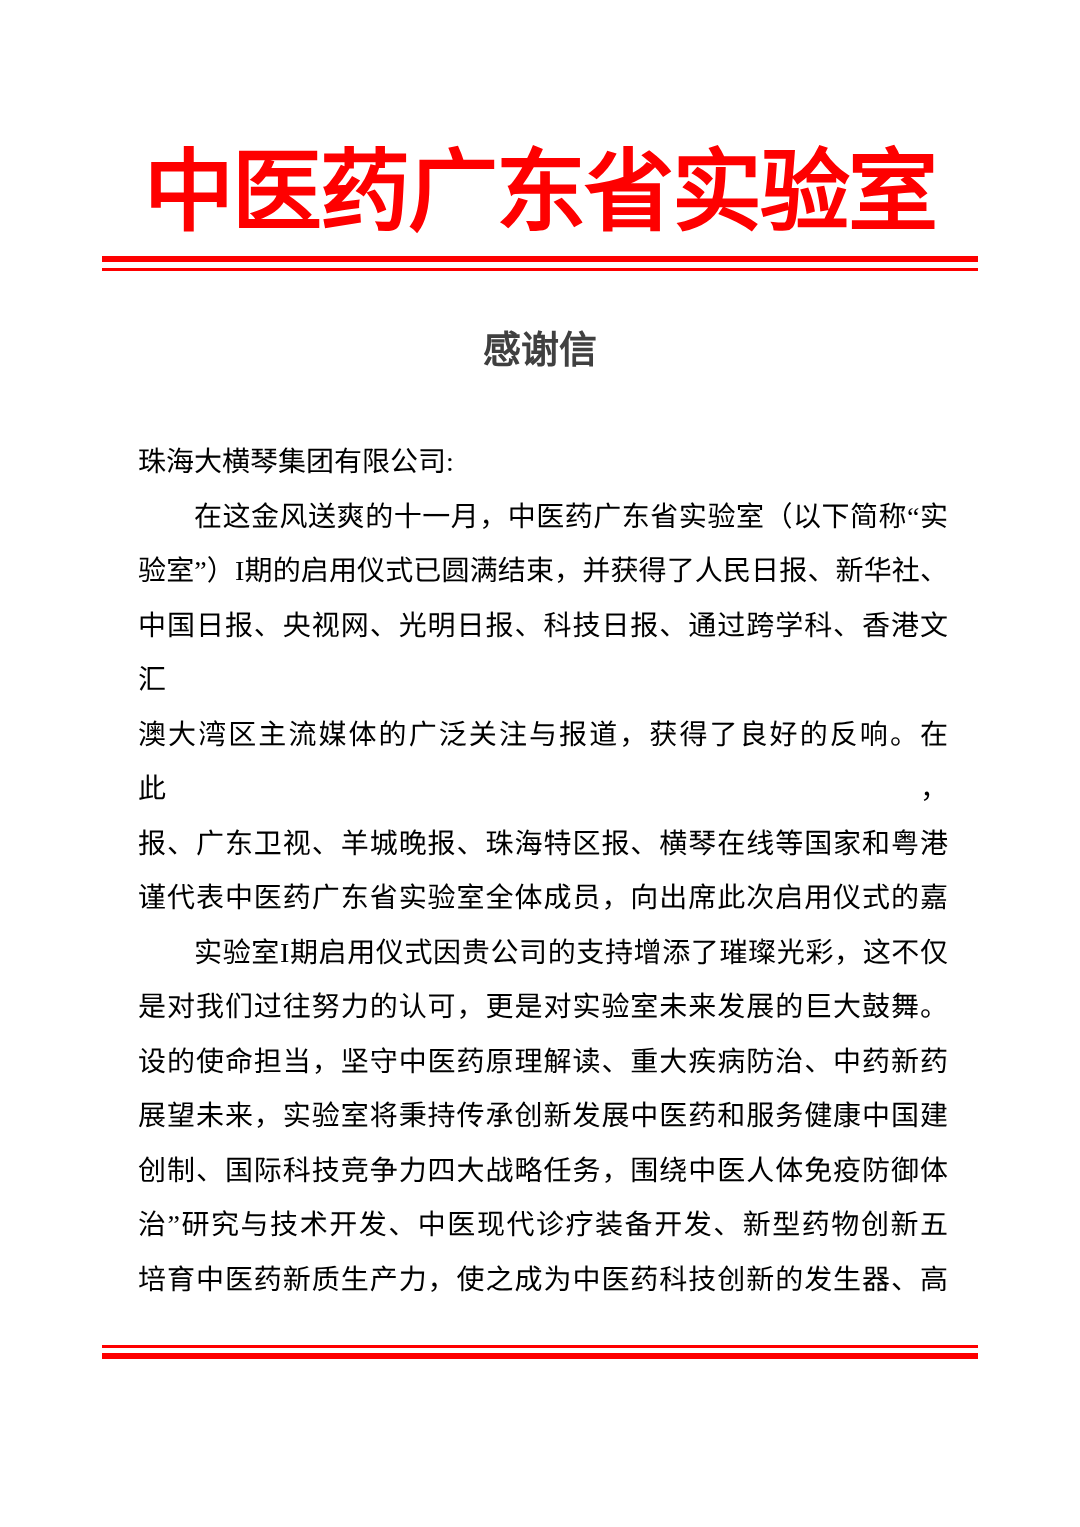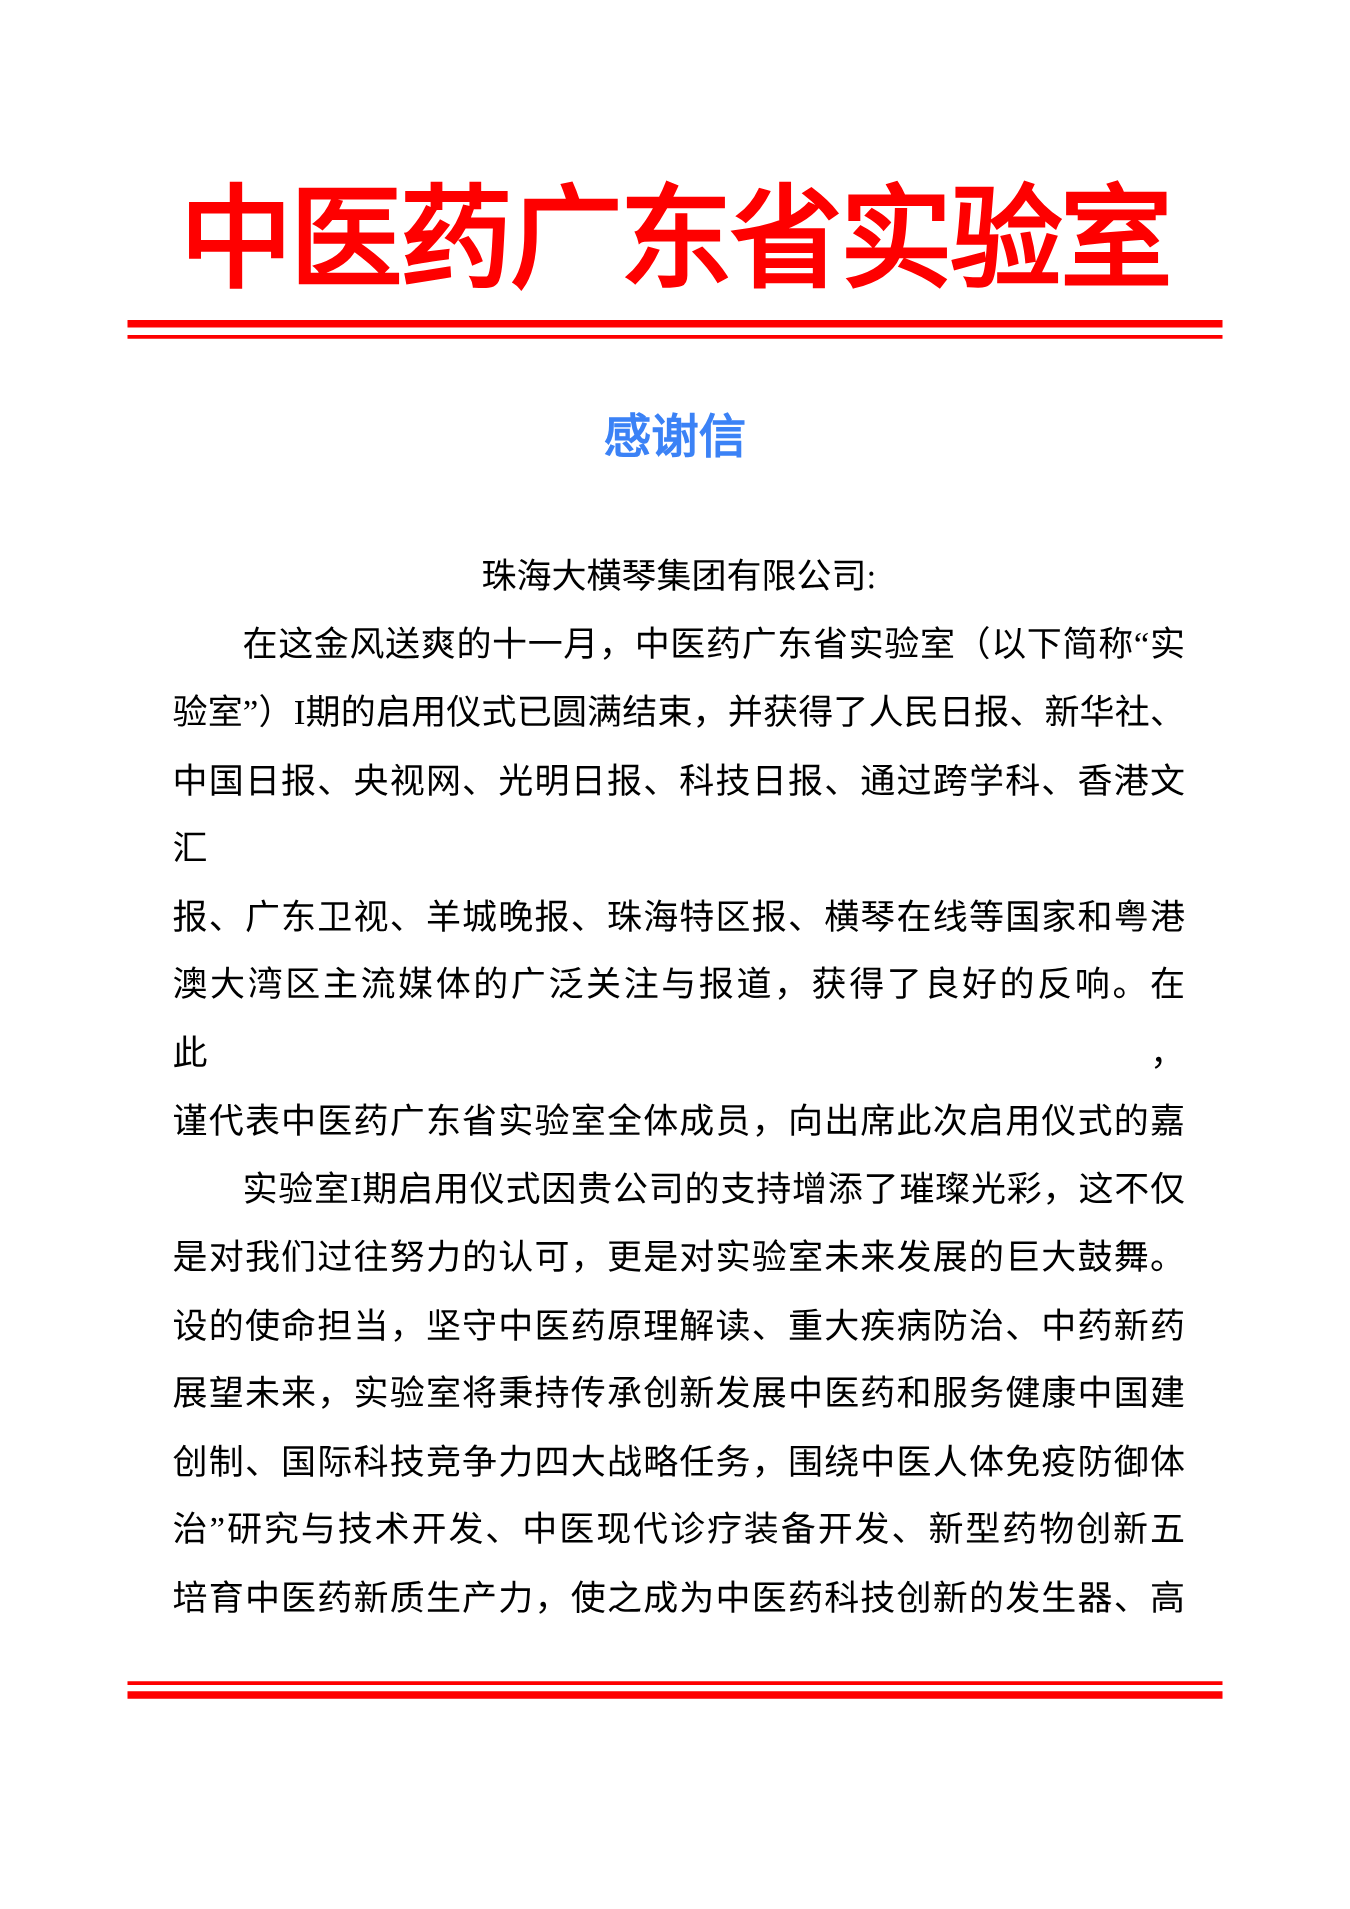--- a/index.html
+++ b/index.html
@@ -35,36 +35,36 @@
   .rule-thin  { height: 3px; }
   .rule-gap   { height: 6px; background: transparent; }
   .rule-gap-sm{ height: 5px; background: transparent; }
   
   .letter-title {
     margin-top: 58px;
     text-align: center;
     font-size: 38px;
     line-height: 42px;
     font-weight: bold;
-    color: #3b82f6;
+    color: #404040;
   }
   
   .letter-body {
     margin: 64px 132px 0 138px; 
   }
   .line {
     font-size: 28px;
     line-height: 54.5px;
     white-space: normal;
   }
   .line.just {
     text-align: justify;
     text-align-last: justify;
   }
-  .line.plain { text-align: center; }
+  .line.plain { text-align: left; }
   .line.indent { text-indent: 56px; font-family: Liberation Serif, serif; }
   
   .rule-foot { margin-top: 38px; }
 </style>
 </head>
 <body>
 
 <div class="page">
 
   <header>
@@ -77,22 +77,22 @@
   </header>
 
   <main>
     <h2 class="letter-title">感谢信</h2>
 
     <div class="letter-body">
       <p class="line plain">珠海大横琴集团有限公司:</p>
       <p class="line just indent">在这金风送爽的十一月，中医药广东省实验室（以下简称“实</p>
       <p class="line just">验室”）I期的启用仪式已圆满结束，并获得了人民日报、新华社、</p>
       <p class="line just">中国日报、央视网、光明日报、科技日报、通过跨学科、香港文汇</p>
+      <p class="line just">澳大湾区主流媒体的广泛关注与报道，获得了良好的反响。在此，</p>
       <p class="line just">报、广东卫视、羊城晚报、珠海特区报、横琴在线等国家和粤港</p>
-      <p class="line just">澳大湾区主流媒体的广泛关注与报道，获得了良好的反响。在此，</p>
       <p class="line just">谨代表中医药广东省实验室全体成员，向出席此次启用仪式的嘉</p>
       <p class="line just indent">实验室I期启用仪式因贵公司的支持增添了璀璨光彩，这不仅</p>
       <p class="line just">是对我们过往努力的认可，更是对实验室未来发展的巨大鼓舞。</p>
       <p class="line just">设的使命担当，坚守中医药原理解读、重大疾病防治、中药新药</p>
       <p class="line just">展望未来，实验室将秉持传承创新发展中医药和服务健康中国建</p>
       <p class="line just">创制、国际科技竞争力四大战略任务，围绕中医人体免疫防御体</p>
       <p class="line just">治”研究与技术开发、中医现代诊疗装备开发、新型药物创新五</p>
       <p class="line just">培育中医药新质生产力，使之成为中医药科技创新的发生器、高</p>
     </div>
   </main>

